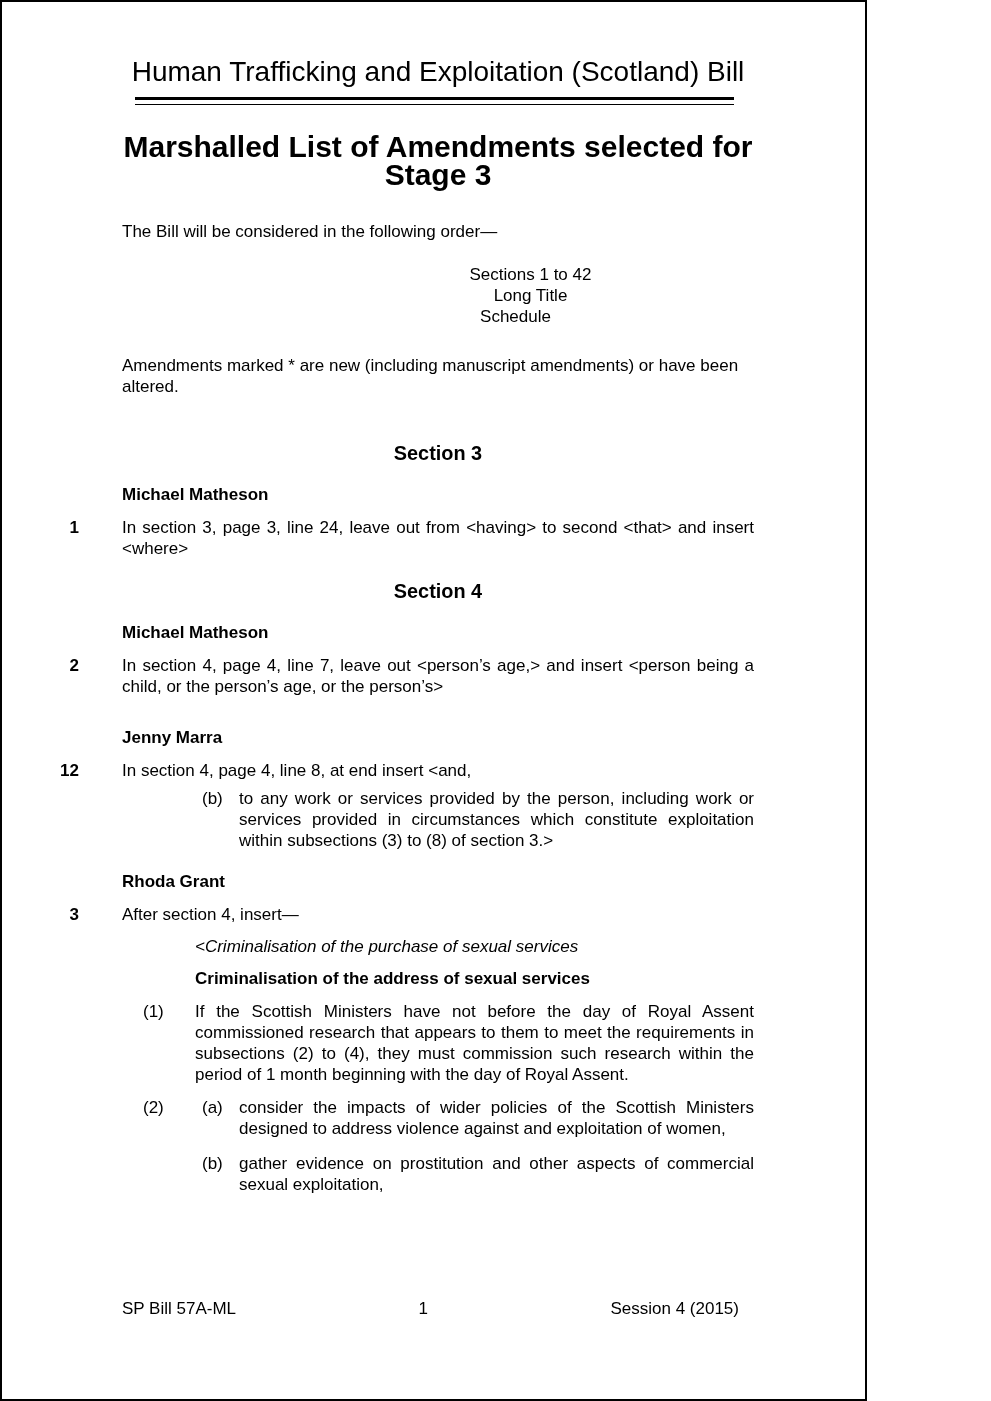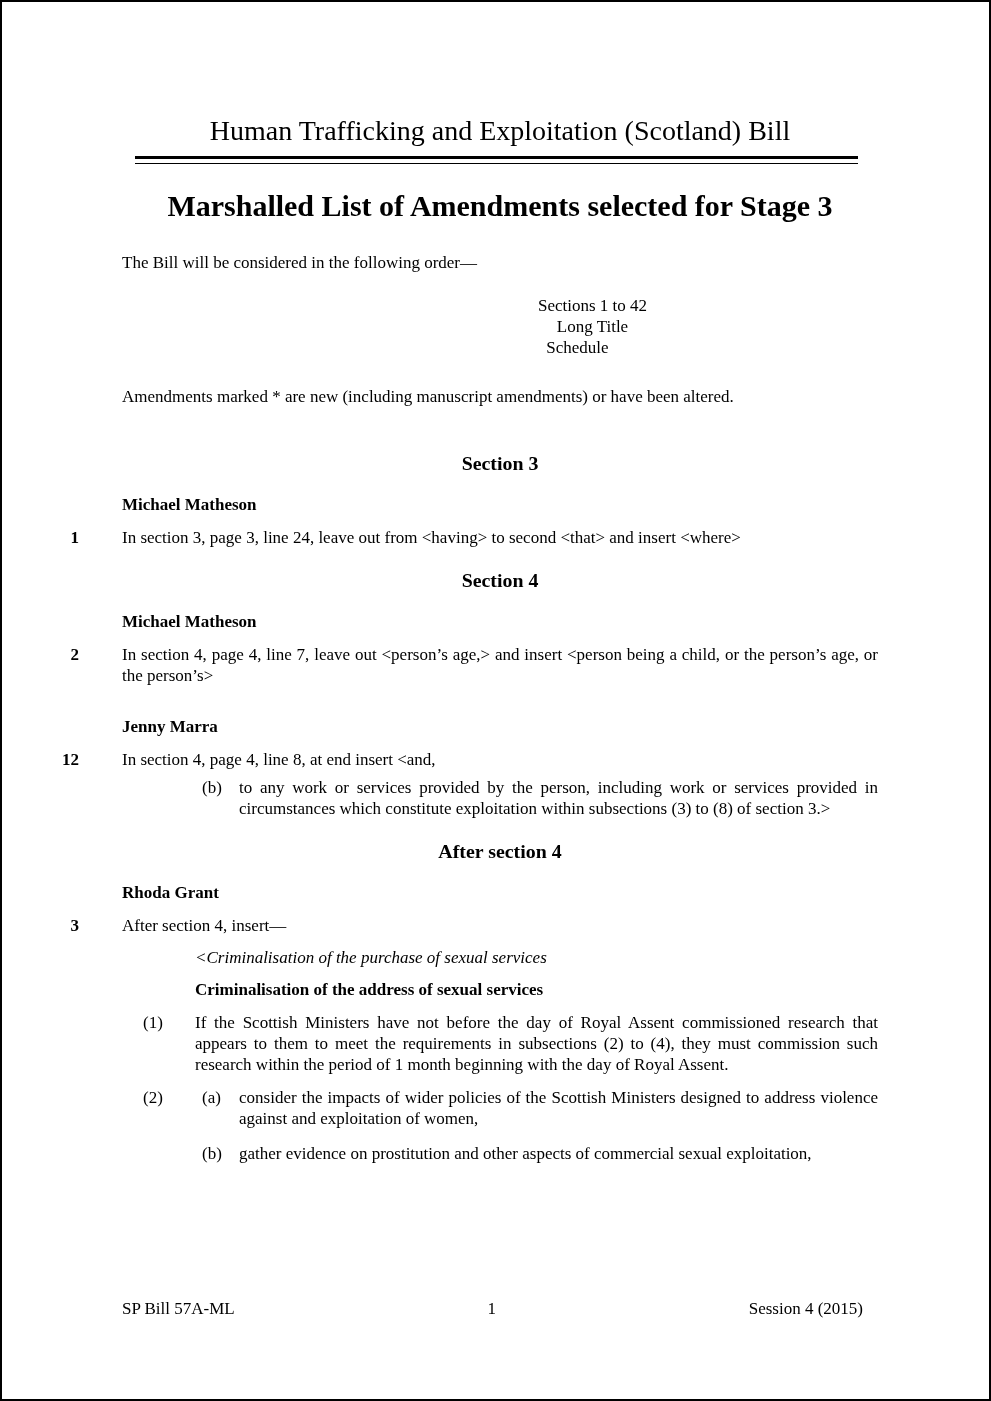--- a/index.html
+++ b/index.html
@@ -3,30 +3,30 @@
 <meta charset="utf-8">
 <title>Human Trafficking and Exploitation (Scotland) Bill</title>
 <style>
   html, body {
     margin: 0;
     padding: 0;
     background: #ffffff;
   }
   .page {
     position: relative;
-    width: 991px;
+    width: 867px;
     height: 1401px;
     box-sizing: border-box;
     background: #ffffff;
     border: 2px solid #000000;
-    font-family: Liberation Serif, serif;
+    font-family: Liberation Sans, sans-serif;
     font-size: 17px;
     line-height: 21px;
     color: #000000;
-    padding-top: 111px;
+    padding-top: 52px;
     overflow: hidden;
   }
   .content {
     margin-left: 120px;
     margin-right: 111px; 
   }
   .doc-title {
     margin: 0;
     font-size: 28px;
     font-weight: normal;
@@ -168,21 +168,20 @@
     <p class="author mt-30">Jenny Marra</p>
     <div class="amendment">
       <span class="amend-num">12</span>
       <span>In section 4, page 4, line 8, at end insert &lt;and,</span>
     </div>
     <div class="subpara">
       <span class="subpara-label">(b)</span>
       <span>to any work or services provided by the person, including work or services provided in circumstances which constitute exploitation within subsections (3) to (8) of section 3.&gt;</span>
     </div>
 
-    <h3 class="section-heading">After section 4</h3>
     <p class="author">Rhoda Grant</p>
     <div class="amendment">
       <span class="amend-num">3</span>
       <span>After section 4, insert—</span>
     </div>
 
     <div class="inserted-italic">&lt;Criminalisation of the purchase of sexual services</div>
     <div class="inserted-bold">Criminalisation of the address of sexual services</div>
 
     <div class="para">

